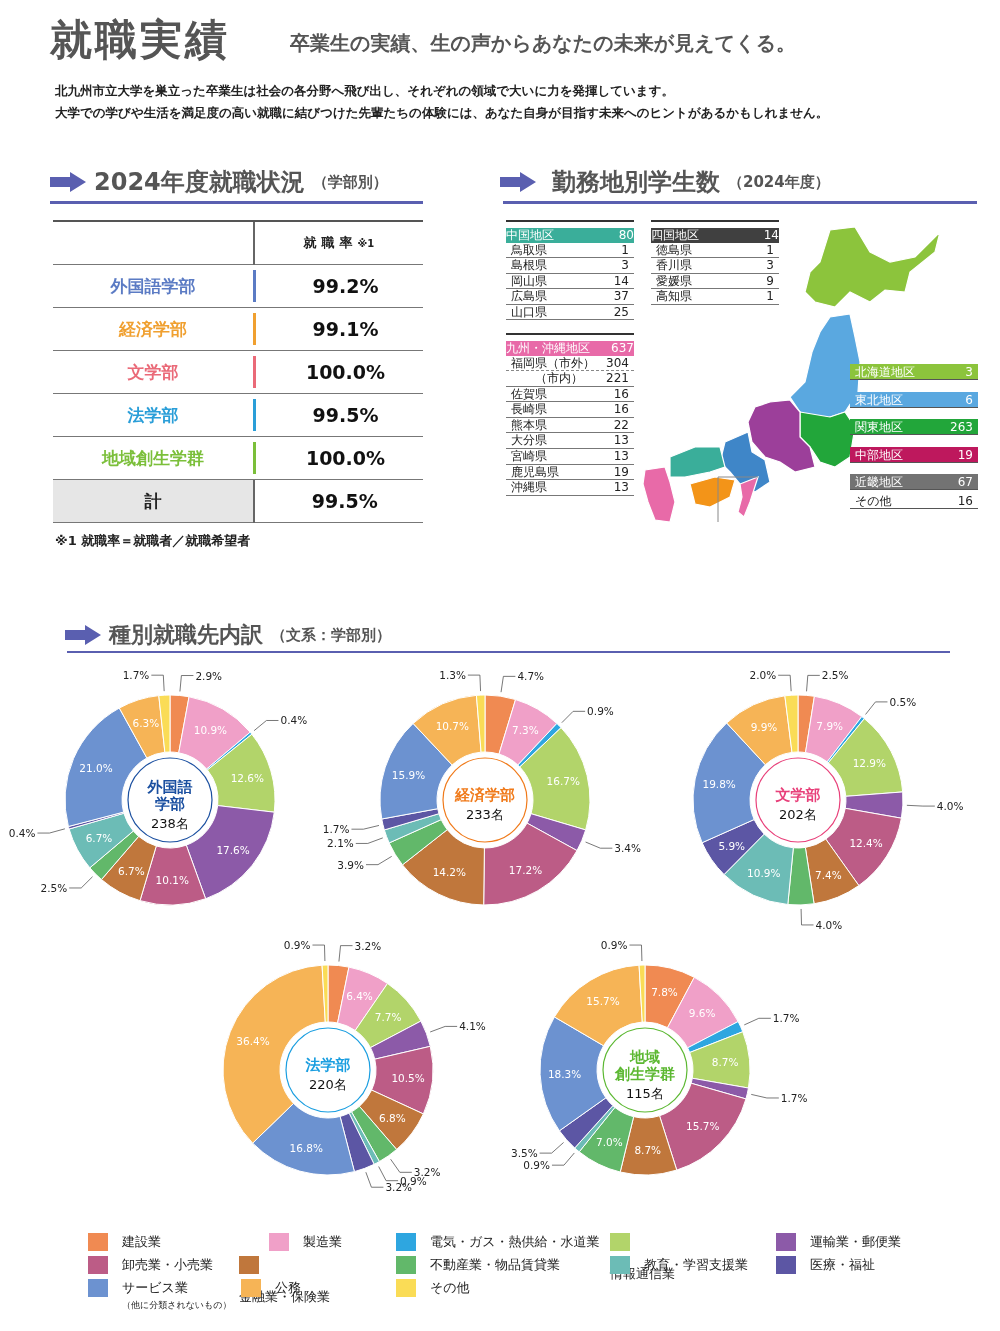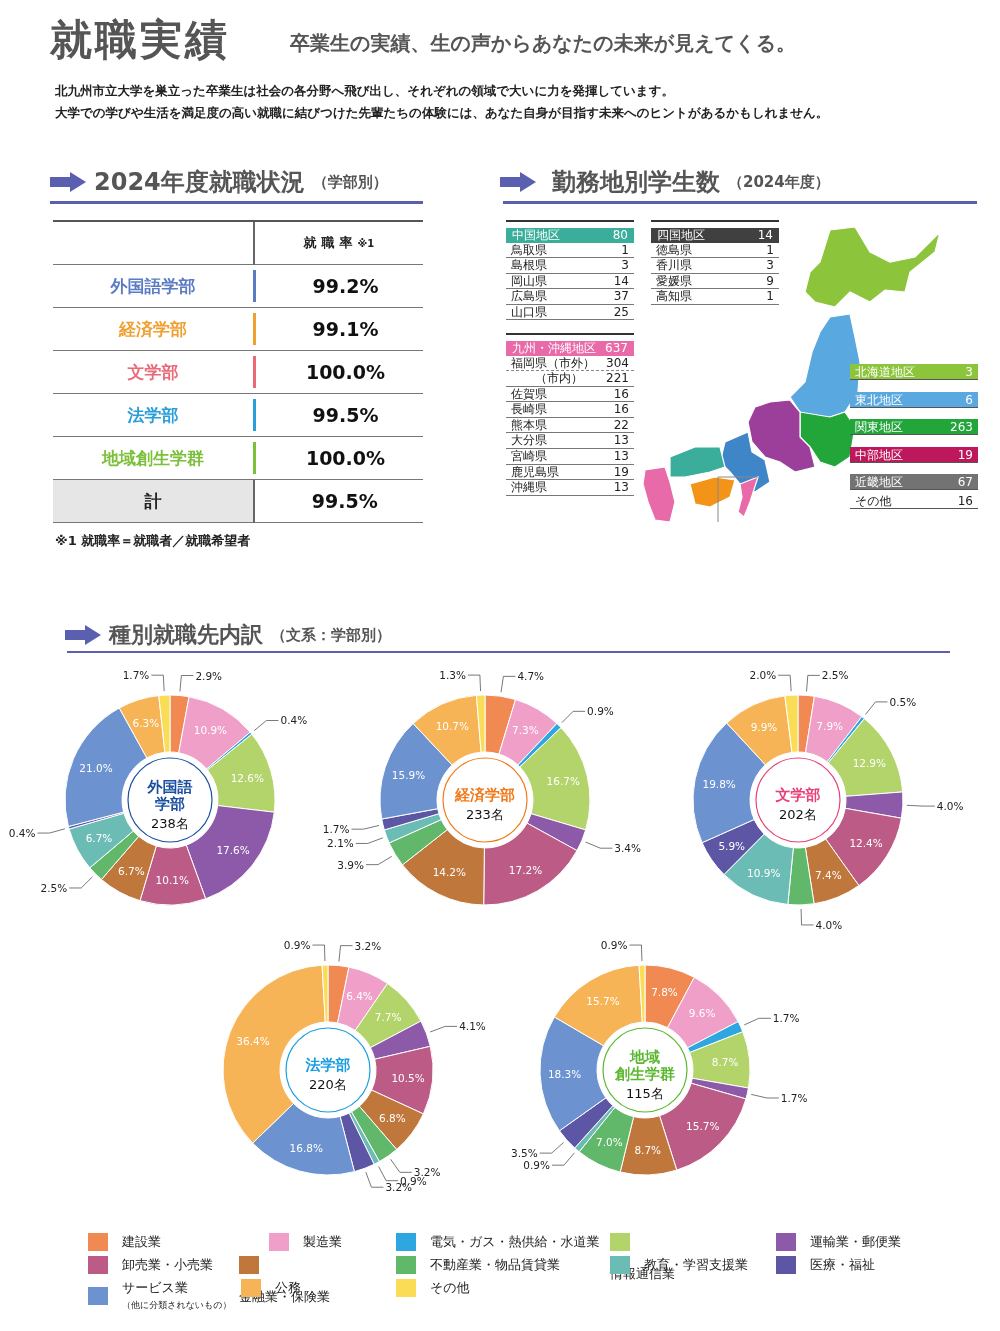--- a/index.html
+++ b/index.html
@@ -23,21 +23,21 @@
   .rt-div.head-div { height: 43px; width: 1.5px; background: #666; }
   .rt-val { flex: 1; text-align: center; font-size: 19px; font-weight: bold; color: #111; padding-left: 12px; }
   .rt-head-label { flex: 1; text-align: center; font-size: 13px; font-weight: bold; letter-spacing: 5px; }
   .rt-row.total { background: #e6e6e6; }
   .rt-row.total .rt-val { background: #fff; height: 100%; display: flex; align-items: center; justify-content: center; }
   .rt-note { left: 55px; top: 532px; font-size: 13px; font-weight: bold; }
 
   
   .rtab { width: 128px; font-size: 12px; }
   .rtab .top-line { height: 1.5px; background: #333; margin-bottom: 6px; }
-  .rtab .hd { display: flex; justify-content: space-between; color: #fff; padding: 0 6px; height: 15px; line-height: 15px; text-align: center; }
+  .rtab .hd { display: flex; justify-content: space-between; color: #fff; padding: 0 0; height: 15px; line-height: 15px; text-align: center; }
   .rtab .r { display: flex; justify-content: space-between; padding: 0 5px; height: 15.6px; line-height: 15px; border-bottom: 1.3px solid #777; }
   .rtab .r.dashed { border-bottom: 1.3px dashed #888; }
   .rlab { width: 128px; font-size: 12px; }
   .rlab .hd { display: flex; justify-content: space-between; color: #fff; padding: 0 5px; height: 16px; line-height: 16px; border-bottom: 1.5px solid #555; }
   .rlab .plain { display: flex; justify-content: space-between; padding: 0 5px; height: 16px; line-height: 16px; border-bottom: 1.5px solid #555; }
 
   
   .donut { position: absolute; }
   .donut svg text { font-family: "DejaVu Sans", "Liberation Sans", sans-serif; }
   .legend { left: 88px; top: 1233px; width: 860px; }
@@ -484,21 +484,21 @@
       <span><span>不動産業・物品賃貸業</span></span>
     </div>
     <div class="lg-item" style="left: 522px; top: 23px;">
       <span class="lg-swatch" style="background:#6cbcb6"></span>
       <span><span>教育・学習支援業</span></span>
     </div>
     <div class="lg-item" style="left: 688px; top: 23px;">
       <span class="lg-swatch" style="background:#5c56a4"></span>
       <span><span>医療・福祉</span></span>
     </div>
-    <div class="lg-item" style="left: 0px; top: 46px; align-items: center;">
+    <div class="lg-item" style="left: 0px; top: 46px;">
       <span class="lg-swatch" style="background:#6c92d0"></span>
       <span><span>サービス業</span><span class="lg-sub">（他に分類されないもの）</span></span>
     </div>
     <div class="lg-item" style="left: 153px; top: 46px;">
       <span class="lg-swatch" style="background:#f6b456"></span>
       <span><span>公務</span></span>
     </div>
     <div class="lg-item" style="left: 308px; top: 46px;">
       <span class="lg-swatch" style="background:#fadc56"></span>
       <span><span>その他</span></span>

